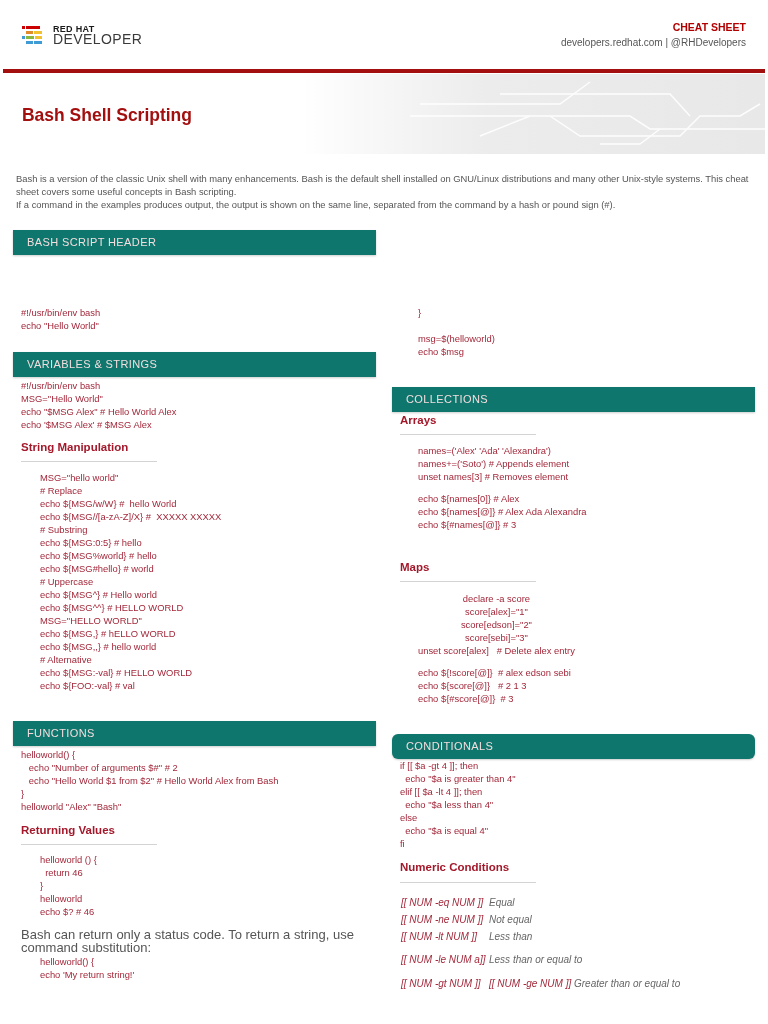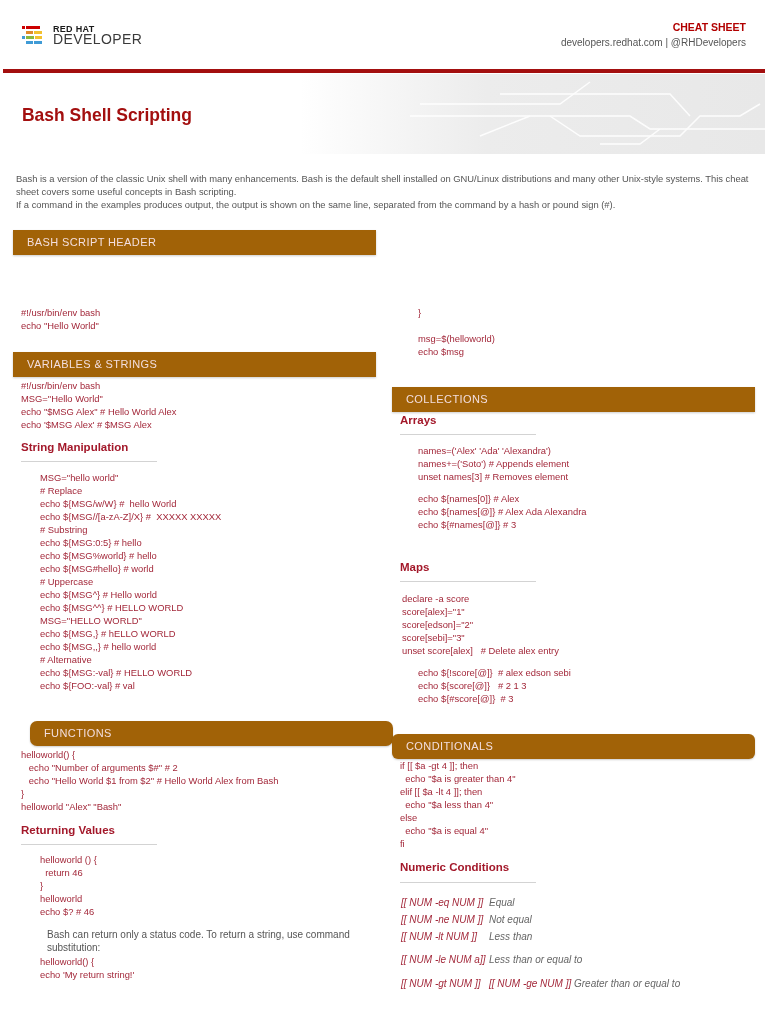--- a/index.html
+++ b/index.html
@@ -10,25 +10,25 @@
   .logo-bars span { position:absolute; height:3px; }
   .logo-red  { left:53px; top:24px; font-size:9px; font-weight:bold; color:#1a1a1a; letter-spacing:0.3px; }
   .logo-dev  { left:53px; top:31px; font-size:14px; color:#3a3a3a; letter-spacing:0.4px; }
   .cheat     { right:22px; top:21px; font-size:10.5px; font-weight:bold; color:#b20000; }
   .site      { right:22px; top:37px; font-size:10px; color:#555; }
   .top-rule  { left:3px; top:69px; width:762px; height:4px; background:#a30f0f; }
   .banner-bg { left:300px; top:74px; width:465px; height:80px;
                background:linear-gradient(to right, rgba(255,255,255,1) 0%, rgba(236,236,236,1) 40%, rgba(232,232,232,1) 100%); }
   .title     { left:22px; top:104px; font-size:19px; font-weight:bold; color:#a30f0f; transform:scaleX(0.92); transform-origin:left; }
   .intro     { left:16px; top:172px; width:740px; font-size:9.4px; line-height:13px; color:#555; }
-  .sec-bar   { background:#a16207; color:#f3dede; font-size:11px; letter-spacing:0.4px; padding-left:14px; line-height:25px; height:25px; box-shadow:0 1px 2px rgba(0,0,0,0.2); }
+  .sec-bar   { background:#0f766e; color:#f3dede; font-size:11px; letter-spacing:0.4px; padding-left:14px; line-height:25px; height:25px; box-shadow:0 1px 2px rgba(0,0,0,0.2); }
   .code      { font-size:9.4px; line-height:13px; color:#a3283a; white-space:pre; }
   .sub       { font-size:11.5px; font-weight:bold; color:#a3182a; }
   .sub-rule  { height:1px; background:#d3d3d3; width:136px; }
-  .gray      { font-size:10px; line-height:13px; color:#555;margin-left:26px; }
+  .gray      { font-size:13px; line-height:13px; color:#555; }
   .ncond td  { padding:0; vertical-align:middle; font-size:10px; line-height:12px;font-style:italic; }
   .ncond .c  { color:#a3283a; }
   .ncond .d  { color:#666; }
 </style>
 </head>
 <body>
 
 <div class="abs logo-bars">
   <span style="left:4px;top:0;width:14px;background:#cc0000;"></span>
   <span style="left:0;top:0;width:3px;background:#cc0000;"></span>
@@ -89,21 +89,21 @@
 # Uppercase
 echo ${MSG^} # Hello world
 echo ${MSG^^} # HELLO WORLD
 MSG="HELLO WORLD"
 echo ${MSG,} # hELLO WORLD
 echo ${MSG,,} # hello world
 # Alternative
 echo ${MSG:-val} # HELLO WORLD
 echo ${FOO:-val} # val</div>
 
-<div class="abs sec-bar" style="left:30px;top:721px;width:349px;border-radius:7px;">FUNCTIONS</div>
+<div class="abs sec-bar" style="left:13px;top:721px;width:349px;">FUNCTIONS</div>
 <div class="abs code" style="left:21px;top:748px;">helloworld() {
    echo "Number of arguments $#" # 2
    echo "Hello World $1 from $2" # Hello World Alex from Bash
 }
 helloworld "Alex" "Bash"</div>
 
 <div class="abs sub" style="left:21px;top:824px;">Returning Values</div>
 <div class="abs sub-rule" style="left:21px;top:844px;"></div>
 <div class="abs code" style="left:40px;top:853px;">helloworld () {
   return 46
@@ -123,21 +123,21 @@
 <div class="abs sub-rule" style="left:400px;top:434px;"></div>
 <div class="abs code" style="left:418px;top:444px;">names=('Alex' 'Ada' 'Alexandra')
 names+=('Soto') # Appends element
 unset names[3] # Removes element</div>
 <div class="abs code" style="left:418px;top:492px;">echo ${names[0]} # Alex
 echo ${names[@]} # Alex Ada Alexandra
 echo ${#names[@]} # 3</div>
 
 <div class="abs sub" style="left:400px;top:561px;">Maps</div>
 <div class="abs sub-rule" style="left:400px;top:581px;"></div>
-<div class="abs code" style="left:402px;top:592px;">declare -a score
+<div class="abs code" style="left:418px;top:592px;text-align:center;">declare -a score
 score[alex]="1"
 score[edson]="2"
 score[sebi]="3"
 unset score[alex]   # Delete alex entry</div>
 <div class="abs code" style="left:418px;top:666px;">echo ${!score[@]}  # alex edson sebi
 echo ${score[@]}   # 2 1 3
 echo ${#score[@]}  # 3</div>
 
 <div class="abs sec-bar" style="left:392px;top:734px;width:349px;border-radius:6px;">CONDITIONALS</div>
 <div class="abs code" style="left:400px;top:759px;">if [[ $a -gt 4 ]]; then

